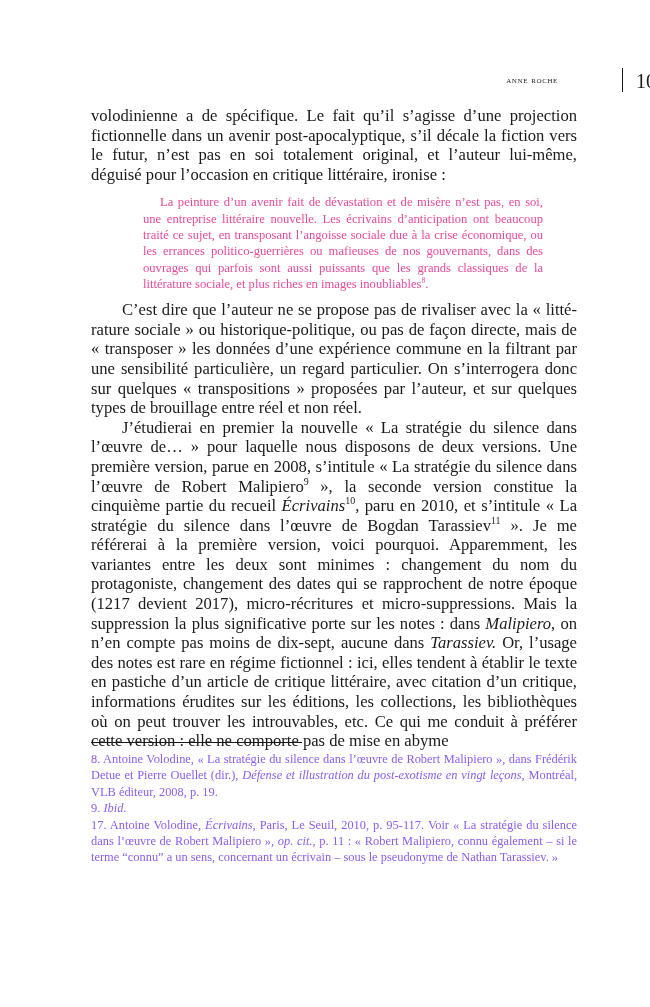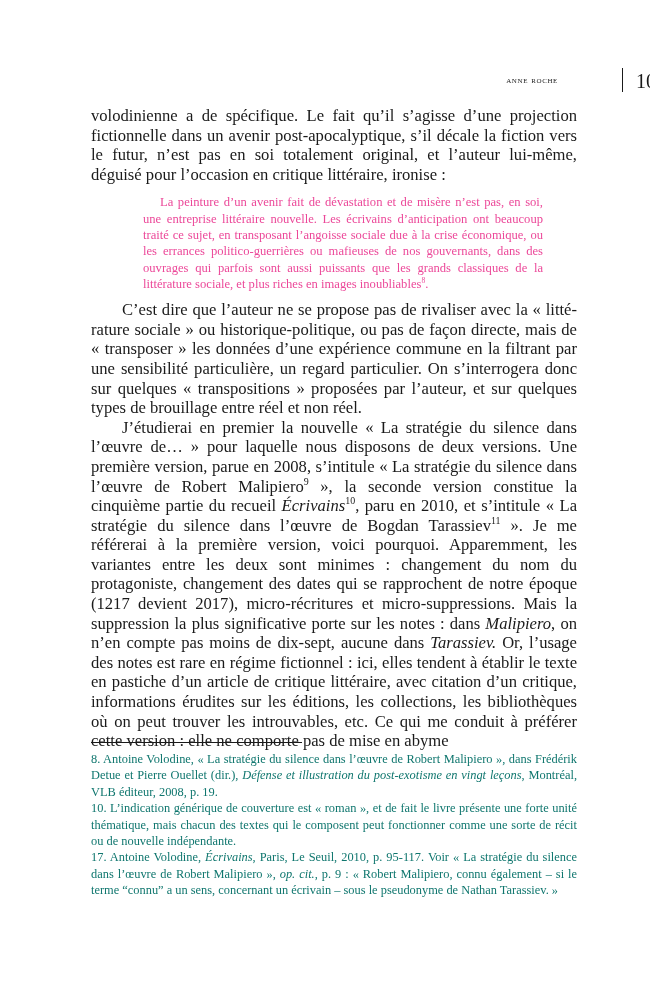--- a/index.html
+++ b/index.html
@@ -13,21 +13,21 @@
   .folio { position: absolute; left: 588px; top: 2px; font-size: 20px; font-family: Liberation Serif, serif; }
   .body-text { position: absolute; left: 91px; top: 106px; width: 486px;
                font-size: 16.6px; line-height: 19.6px; text-align: justify; hyphens: manual; }
   .body-text p { margin: 0; }
   .indent { text-indent: 31px; }
   .quote { margin: 10px 34px 8px 52px !important; font-size: 12.6px; line-height: 16.3px;
            text-align: justify; text-indent: 17px; color: #ec4899; }
   sup { font-size: 0.6em; line-height: 0; vertical-align: super; }
   .fn-rule { position: absolute; left: 91px; top: 742px; width: 211px; height: 1px; background: #1a1a1a; }
   .footnotes { position: absolute; left: 91px; top: 751px; width: 486px;
-               font-size: 12.4px; line-height: 16.4px; text-align: justify; color: #0f766e; }
+               font-size: 12.4px; line-height: 16.4px; text-align: justify; color: #8b5cf6; }
   .footnotes p { margin: 0; }
   i { font-style: italic; }
 </style>
 </head>
 <body>
 
 <div class="header">
   <div class="running-head"><span>Anne Roche</span></div>
   <div class="head-rule"></div>
   <div class="folio">109</div>
@@ -37,15 +37,15 @@
   <p>volodinienne a de spécifique. Le fait qu’il s’agisse d’une projection fiction­nelle dans un avenir post-apocalyptique, s’il décale la fiction vers le futur, n’est pas en soi totalement original, et l’auteur lui-même, déguisé pour l’occasion en critique littéraire, ironise :</p>
   <p class="quote"><span>La peinture d’un avenir fait de dévastation et de misère n’est pas, en soi, une entreprise littéraire nouvelle. Les écrivains d’anticipation ont beaucoup traité ce sujet, en transposant l’angoisse sociale due à la crise économique, ou les errances politico-guerrières ou mafieuses de nos gouvernants, dans des ouvrages qui parfois sont aussi puissants que les grands classiques de la littérature sociale, et plus riches en images inoubliables</span><sup>8</sup><span>.</span></p>
   <p class="indent">C’est dire que l’auteur ne se propose pas de rivaliser avec la « litté­rature sociale » ou historique-politique, ou pas de façon directe, mais de « transposer » les données d’une expérience commune en la filtrant par une sensibilité particulière, un regard particulier. On s’interrogera donc sur quelques « transpositions » proposées par l’auteur, et sur quelques types de brouillage entre réel et non réel.</p>
   <p class="indent"><span>J’étudierai en premier la nouvelle « La stratégie du silence dans l’œuvre de… » pour laquelle nous disposons de deux versions. Une première version, parue en 2008, s’intitule « La stratégie du silence dans l’œuvre de Robert Malipiero</span><sup>9</sup><span> », la seconde version constitue la cinquième partie du recueil </span><i>Écrivains</i><sup>10</sup><span>, paru en 2010, et s’intitule « La stratégie du silence dans l’œuvre de Bogdan Tarassiev</span><sup>11</sup><span> ». Je me référerai à la première version, voici pourquoi. Apparemment, les variantes entre les deux sont minimes : changement du nom du protagoniste, changement des dates qui se rapprochent de notre époque (1217 devient 2017), micro-récritures et micro-suppressions. Mais la suppression la plus significative porte sur les notes : dans </span><i>Malipiero</i><span>, on n’en compte pas moins de dix-sept, aucune dans </span><i>Tarassiev.</i><span> Or, l’usage des notes est rare en régime fictionnel : ici, elles tendent à établir le texte en pastiche d’un article de critique littéraire, avec citation d’un critique, informations érudites sur les éditions, les collec­tions, les bibliothèques où on peut trouver les introuvables, etc. Ce qui me conduit à préférer cette version : elle ne comporte pas de mise en abyme</span></p>
 </div>
 
 <div class="fn-rule"></div>
 
 <div class="footnotes">
   <p><span>8. Antoine Volodine, « La stratégie du silence dans l’œuvre de Robert Malipiero », dans Frédérik Detue et Pierre Ouellet (dir.), </span><i>Défense et illustration du post-exotisme en vingt leçons</i><span>, Montréal, VLB éditeur, 2008, p. 19.</span></p>
-  <p>10. L’indication générique de couverture est « roman », et de fait le livre présente une forte unité thématique, mais chacun des textes qui le composent peut fonctionner comme une sorte de récit ou de nouvelle indépendante.</p>
-  <p><span>17. Antoine Volodine, </span><i>Écrivains</i><span>, Paris, Le Seuil, 2010, p. 95-117. Voir « La stratégie du silence dans l’œuvre de Robert Malipiero », </span><i>op. cit.</i><span>, p. 9 : « Robert Malipiero, connu également – si le terme “connu” a un sens, concernant un écrivain – sous le pseudonyme de Nathan Tarassiev. »</span></p>
+  <p><span>9. </span><i>Ibid</i><span>.</span></p>
+  <p><span>17. Antoine Volodine, </span><i>Écrivains</i><span>, Paris, Le Seuil, 2010, p. 95-117. Voir « La stratégie du silence dans l’œuvre de Robert Malipiero », </span><i>op. cit.</i><span>, p. 11 : « Robert Malipiero, connu également – si le terme “connu” a un sens, concernant un écrivain – sous le pseudonyme de Nathan Tarassiev. »</span></p>
 </div>
 
 </body></html>

